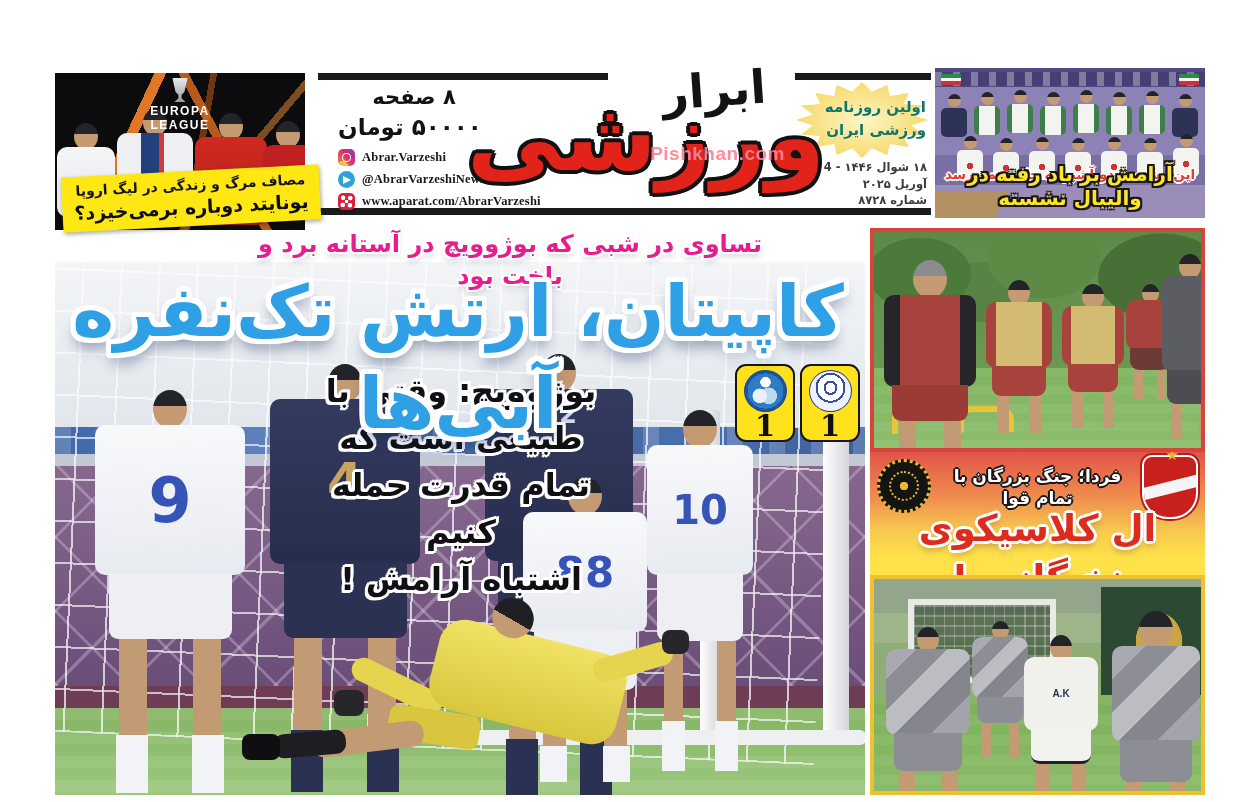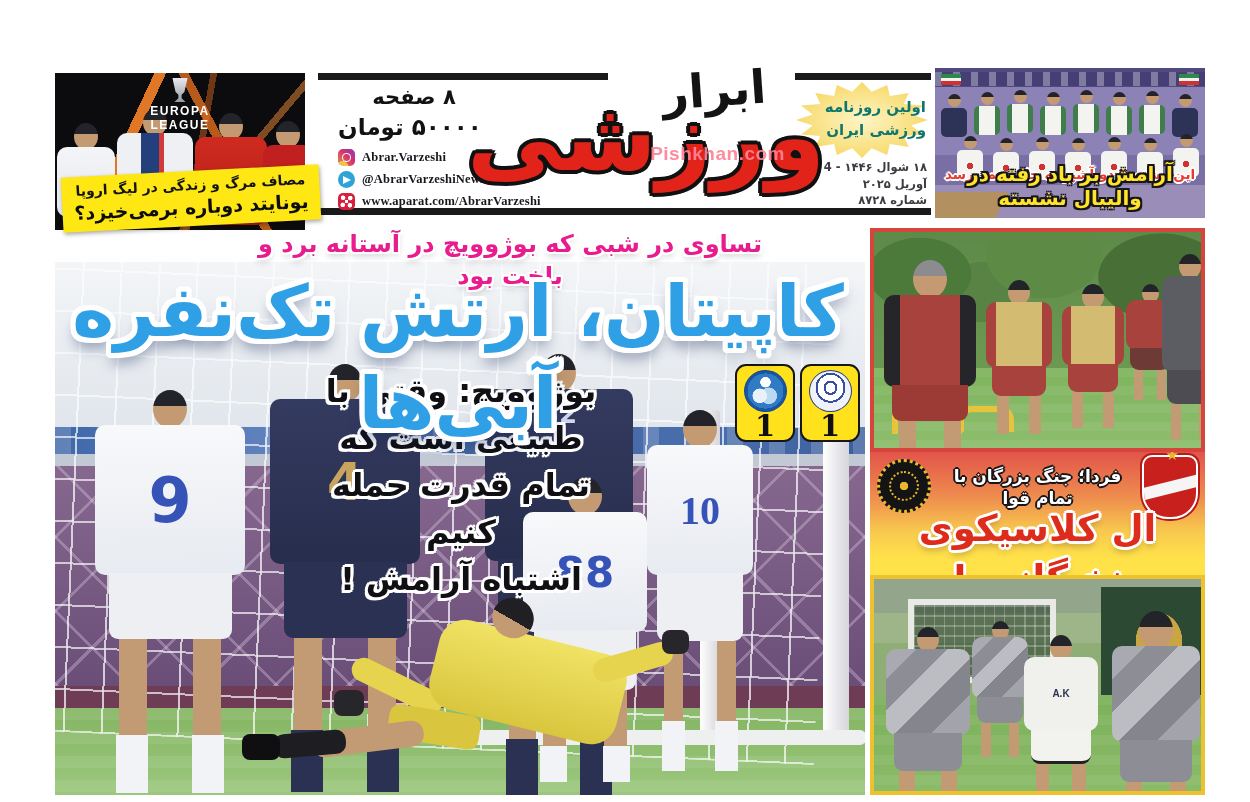--- a/index.html
+++ b/index.html
@@ -397,21 +397,21 @@
     <div class="player kit-white" style="left:468px;top:215px;width:124px;z-index:5;">
       <div class="t" style="height:120px;">
           <span class="num" style="font-size:42px;color:#3653b8;">88</span>
         </div>
       <div class="s" style="height:60px;"></div>
       <div class="legs" style="height:56px;"></div>
       <div class="socks" style="height:36px;"></div>
     </div>
 
     <div class="player kit-white" style="left:592px;top:148px;width:106px;z-index:5;">
-      <div class="t" style="height:130px;font-family:Liberation Serif, serif;">
+      <div class="t" style="height:130px;">
           <span class="num" style="font-size:40px;color:#3653b8;">10</span>
         </div>
       <div class="s" style="height:68px;"></div>
       <div class="legs" style="height:80px;"></div>
       <div class="socks" style="height:50px;"></div>
     </div>
 
     <div class="gk">
       <div class="gk-arm-l"></div>
       <div class="gk-glove-l"></div>

